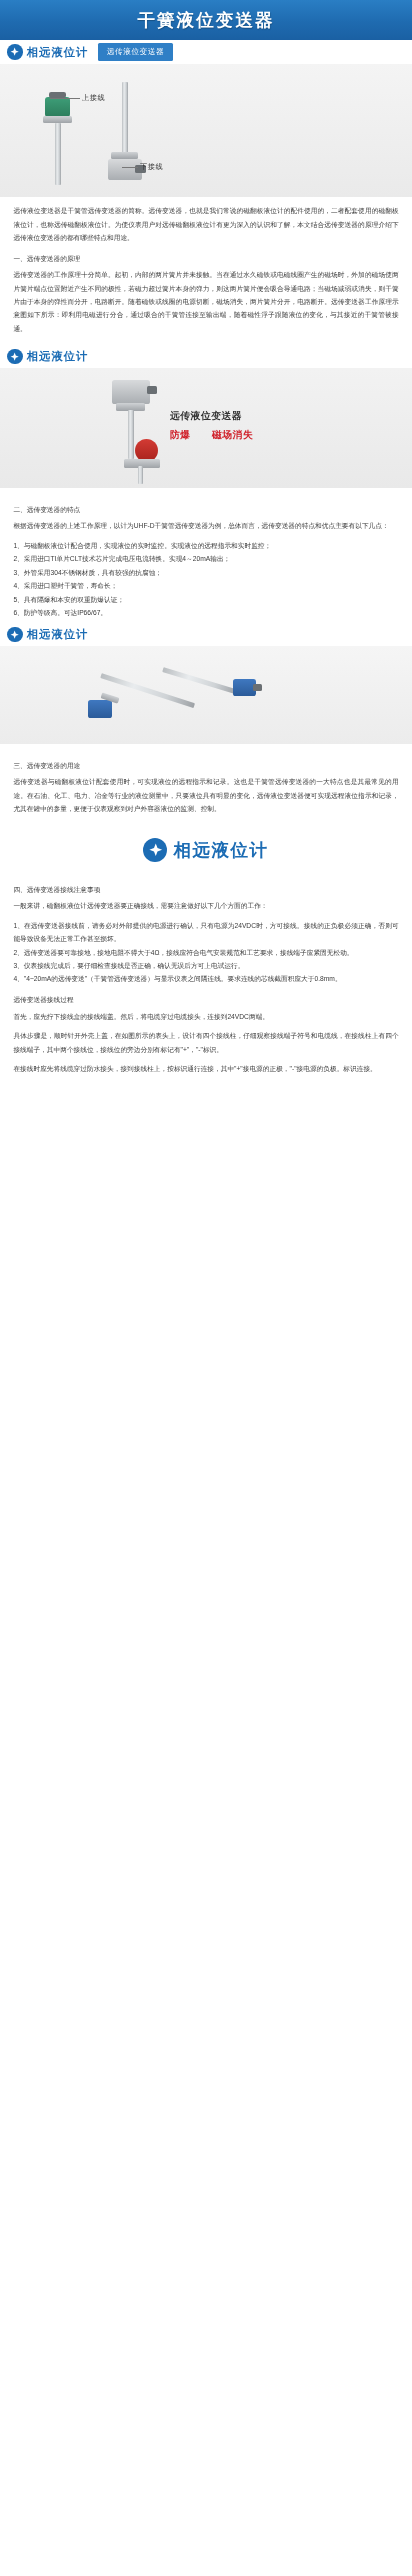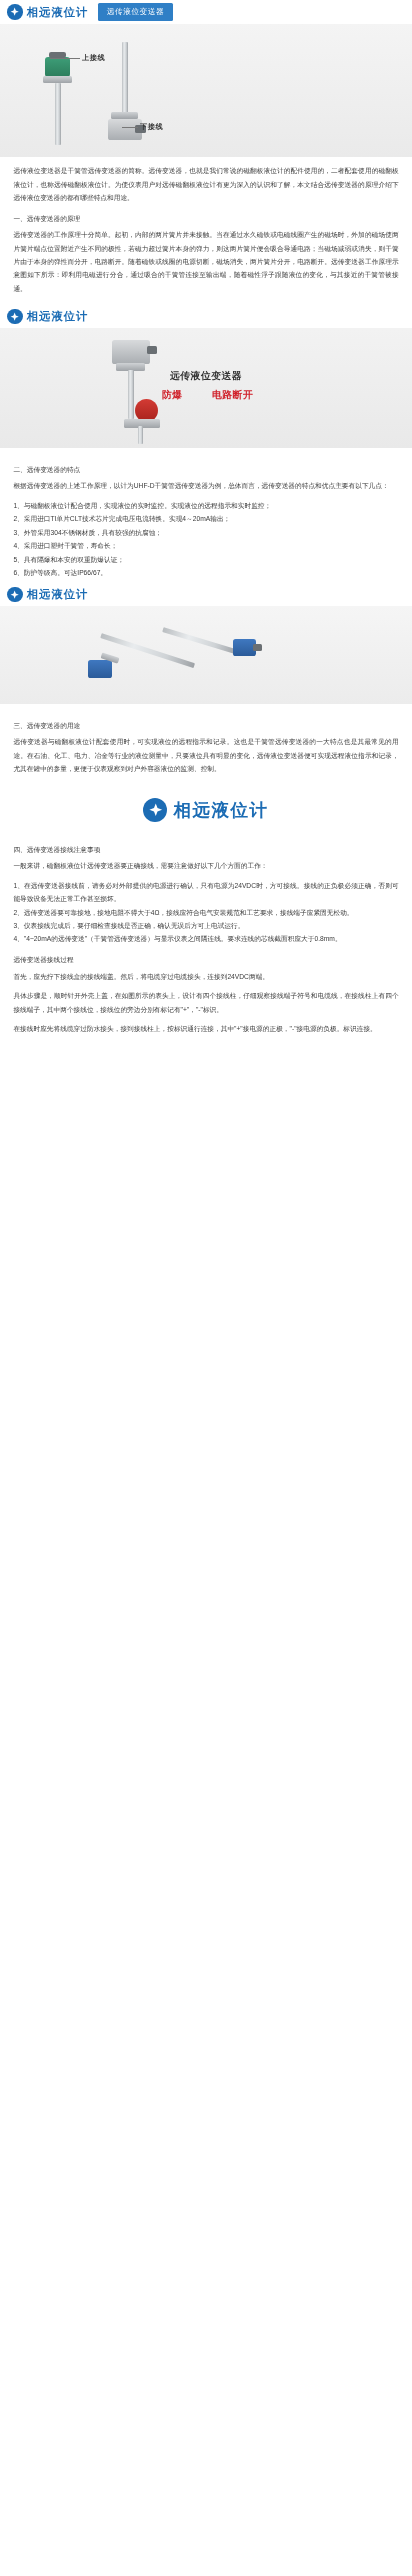--- a/index.html
+++ b/index.html
@@ -40,21 +40,21 @@
     margin-left:9.3px;
     background:#2f7fc6; color:#fff; font-size:7.7px;
     padding:3.6px 9.3px; border-radius:1.5px; letter-spacing:0.5px;
     white-space:nowrap;
   }
 
   
   .photo {
     position:relative; width:412px; background:#efefef; overflow:hidden;
   }
-  .photo.p1 { height:133px; background:linear-gradient(180deg,#f4f4f4 0%,#eaeaea 100%);font-weight:bold; }
+  .photo.p1 { height:133px; background:linear-gradient(180deg,#f4f4f4 0%,#eaeaea 100%); }
   .photo.p2 { height:120px; background:linear-gradient(180deg,#f2f2f2 0%,#e9e9e9 100%); }
   .photo.p3 { height:98px; background:linear-gradient(180deg,#f5f5f5 0%,#ececec 100%); }
 
   .callout {
     position:absolute; color:#333; font-size:7.2px; letter-spacing:0.5px;
   }
   .callout .line {
     position:absolute; background:#777; height:0.5px;
   }
   .photo-text-red {
@@ -91,20 +91,23 @@
     padding: 13.4px 0 6.2px 0;
   }
   .biglogo .logo-mark { width:24px;height:24px;margin-right:6.2px; }
   .biglogo .logo-text { font-size:17.5px; letter-spacing:1.5px; }
 </style>
 </head>
 <body>
 
 <div class="page">
 
+  <div class="header">
+    <div class="header-title">干簧液位变送器</div>
+  </div>
 
   <div class="brandbar">
     <span class="logo-mark">
       <svg width="11.3" height="11.3" viewBox="0 0 22 22" aria-hidden="true">
         <circle cx="11" cy="11" r="10" fill="#1c6cb4"></circle>
         <path d="M11 3 L13.2 8.8 L19 11 L13.2 13.2 L11 19 L8.8 13.2 L3 11 L8.8 8.8 Z" fill="#ffffff"></path>
       </svg>
     </span>
     <span class="logo-text">相远液位计</span>
     <span class="blue-tab">远传液位变送器</span>
@@ -151,22 +154,22 @@
   <div class="photo p2">
     <div class="head-grey" style="left:112px; top:11.3px; width:38px; height:24px;"></div>
     <div class="cap-dark" style="left:147px; top:17.5px; width:10.3px; height:8.2px;"></div>
     <div class="flange" style="left:116px; top:35px; width:29px; height:7.2px;"></div>
     <div class="rod" style="left:128px; top:42px; width:5.7px; height:49px;"></div>
     <div class="head-red" style="left:135px; top:71px; width:23px; height:23px;"></div>
     <div class="flange" style="left:124px; top:91px; width:36px; height:8.2px;"></div>
     <div class="rod" style="left:138px; top:98px; width:5.2px; height:17.5px;"></div>
 
     <div class="photo-text-dark" style="left:170px; top:42px; font-size:9.8px;">远传液位变送器</div>
-    <div class="photo-text-red" style="left:162px; top:61px; font-size:9.8px;">防爆</div>
-    <div class="photo-text-red" style="left:212px; top:61px; font-size:9.8px;">电路断开</div>
+    <div class="photo-text-red" style="left:170px; top:61px; font-size:9.8px;">防爆</div>
+    <div class="photo-text-red" style="left:212px; top:61px; font-size:9.8px;">磁场消失</div>
   </div>
 
   <div class="section">
     <p class="subhead">二、远传变送器的特点</p>
     <p class="para">根据远传变送器的上述工作原理，以计为UHF-D干簧管远传变送器为例，总体而言，远传变送器的特点和优点主要有以下几点：</p>
     <ul class="list">
       <li>1、与磁翻板液位计配合使用，实现液位的实时监控。实现液位的远程指示和实时监控；</li>
       <li>2、采用进口TI单片CLT技术芯片完成电压电流转换。实现4～20mA输出；</li>
       <li>3、外管采用304不锈钢材质，具有较强的抗腐蚀；</li>
       <li>4、采用进口塑封干簧管，寿命长；</li>

